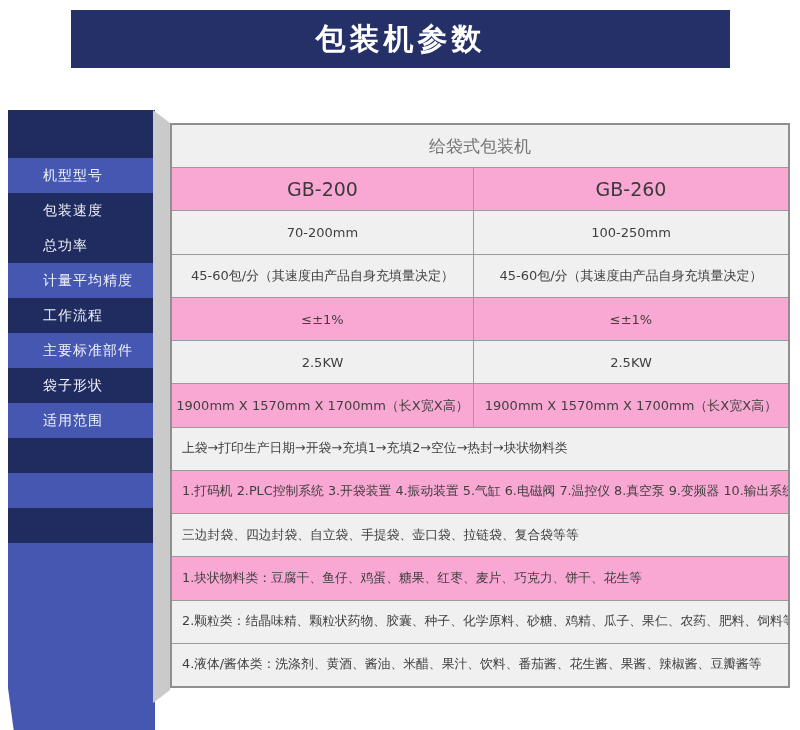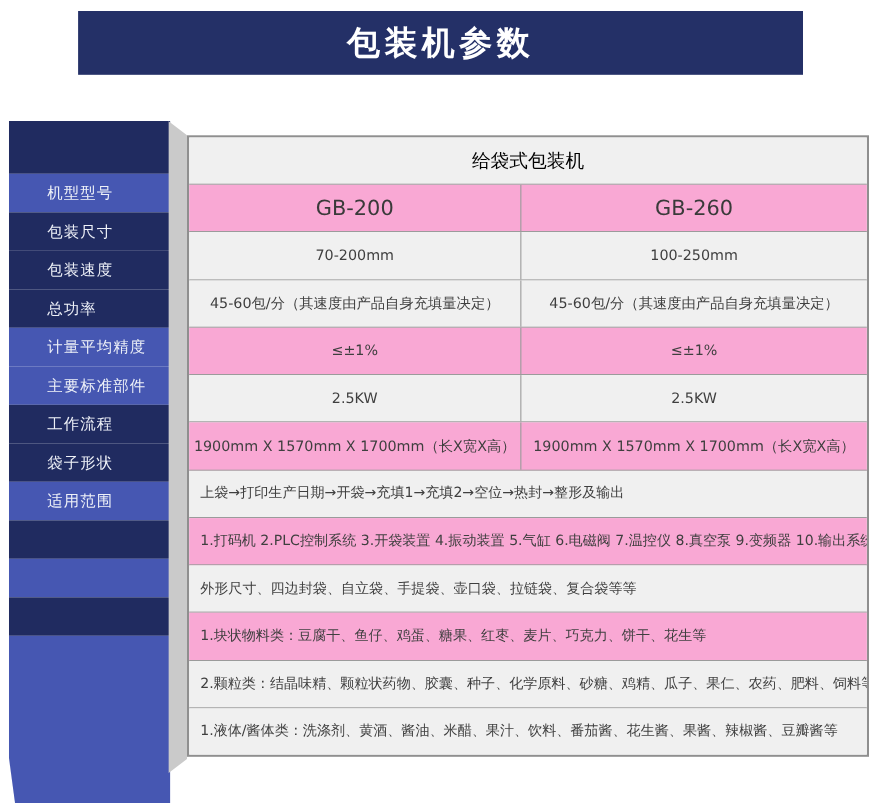--- a/index.html
+++ b/index.html
@@ -28,47 +28,46 @@
          clip-path:polygon(0 0,100% 13px,100% 580px,0 100%);}
 
   
   .spec{position:absolute;left:170px;top:123px;width:620px;height:565px;
         border:2px solid #8f8f8f;box-sizing:border-box;display:flex;flex-direction:column;
         background:#ffffff;}
   .t-row{flex:1;display:flex;align-items:stretch;border-bottom:1px solid #9b9b9b;
          box-sizing:border-box;background:#f9a8d4;min-height:0;}
   .t-row:last-child{border-bottom:none;}
   .t-row.gray{background:#f0f0f0;}
-  .t-title{align-items:center;justify-content:center;font-size:17px;color:#000000;}
+  .t-title{align-items:center;justify-content:center;font-size:17px;color:#737373;}
   .cell{display:flex;align-items:center;justify-content:center;font-size:13px;color:#3f3f3f;
         box-sizing:border-box;white-space:nowrap;overflow:hidden;}
   .cell-l{width:301px;}
   .cell-r{flex:1;border-left:1px solid #9b9b9b;}
   .model{font-size:19px;color:#3a3a3a;}
   .t-full{align-items:center;padding-left:10px;font-size:12.8px;color:#3f3f3f;
           white-space:nowrap;overflow:hidden;}
 </style>
 </head>
 <body>
 
 <div class="page">
 
   <div class="banner">
     <span class="banner-title">包装机参数</span>
   </div>
 
   <div class="sidebar">
     <div class="sb-row sb-top sb-dark"></div>
     <div class="sb-row sb-mid sb-light">机型型号</div>
-    <div class="sb-row sb-mid sb-dark">包装尺寸</div>
     <div class="sb-row sb-mid sb-dark">包装速度</div>
     <div class="sb-row sb-mid sb-dark">总功率</div>
     <div class="sb-row sb-mid sb-light">计量平均精度</div>
+    <div class="sb-row sb-mid sb-dark">工作流程</div>
     <div class="sb-row sb-mid sb-light">主要标准部件</div>
-    <div class="sb-row sb-mid sb-dark">工作流程</div>
     <div class="sb-row sb-mid sb-dark">袋子形状</div>
     <div class="sb-row sb-mid sb-light">适用范围</div>
     <div class="sb-row sb-mid sb-dark"></div>
     <div class="sb-row sb-mid sb-light"></div>
     <div class="sb-row sb-mid sb-dark"></div>
     <div class="sb-row sb-last sb-light"></div>
   </div>
 
   <div class="strip"></div>
 
@@ -102,21 +101,21 @@
     <div class="t-row gray">
       <div class="cell cell-l">2.5KW</div>
       <div class="cell cell-r">2.5KW</div>
     </div>
 
     <div class="t-row">
       <div class="cell cell-l">1900mm X 1570mm X 1700mm（长X宽X高）</div>
       <div class="cell cell-r">1900mm X 1570mm X 1700mm（长X宽X高）</div>
     </div>
 
-    <div class="t-row t-full gray">上袋→打印生产日期→开袋→充填1→充填2→空位→热封→整形及输出</div>
+    <div class="t-row t-full gray">上袋→打印生产日期→开袋→充填1→充填2→空位→热封→块状物料类</div>
     <div class="t-row t-full">1.打码机 2.PLC控制系统 3.开袋装置 4.振动装置 5.气缸 6.电磁阀 7.温控仪 8.真空泵 9.变频器 10.输出系统</div>
-    <div class="t-row t-full gray">外形尺寸、四边封袋、自立袋、手提袋、壶口袋、拉链袋、复合袋等等</div>
+    <div class="t-row t-full gray">三边封袋、四边封袋、自立袋、手提袋、壶口袋、拉链袋、复合袋等等</div>
     <div class="t-row t-full">1.块状物料类：豆腐干、鱼仔、鸡蛋、糖果、红枣、麦片、巧克力、饼干、花生等</div>
     <div class="t-row t-full gray">2.颗粒类：结晶味精、颗粒状药物、胶囊、种子、化学原料、砂糖、鸡精、瓜子、果仁、农药、肥料、饲料等</div>
-    <div class="t-row t-full gray">1.液体/酱体类：洗涤剂、黄酒、酱油、米醋、果汁、饮料、番茄酱、花生酱、果酱、辣椒酱、豆瓣酱等</div>
+    <div class="t-row t-full gray">4.液体/酱体类：洗涤剂、黄酒、酱油、米醋、果汁、饮料、番茄酱、花生酱、果酱、辣椒酱、豆瓣酱等</div>
 
   </div>
 </div>
 
 </body></html>

